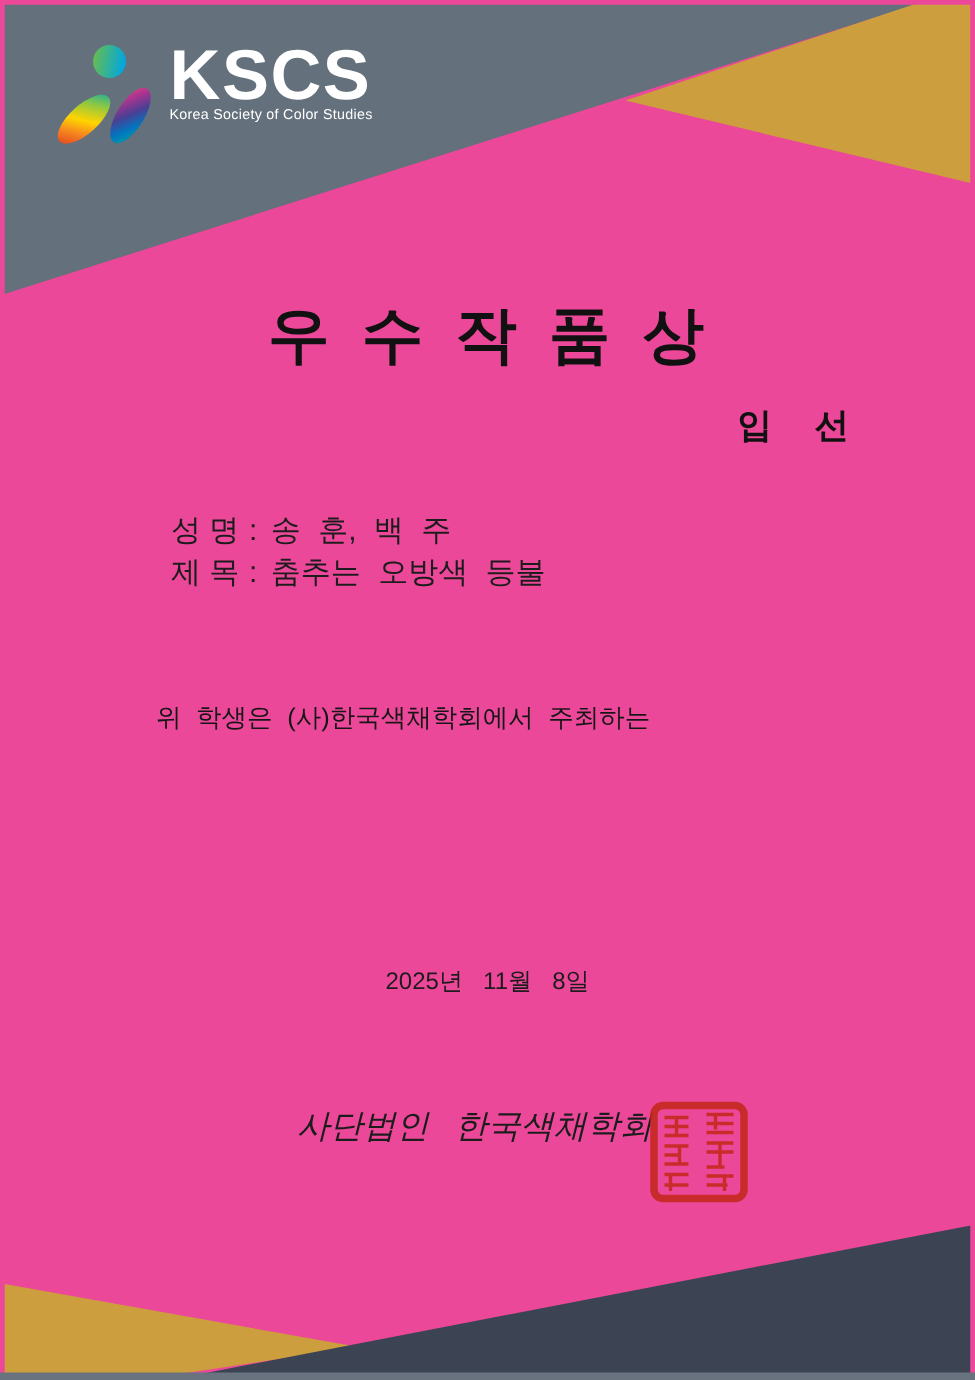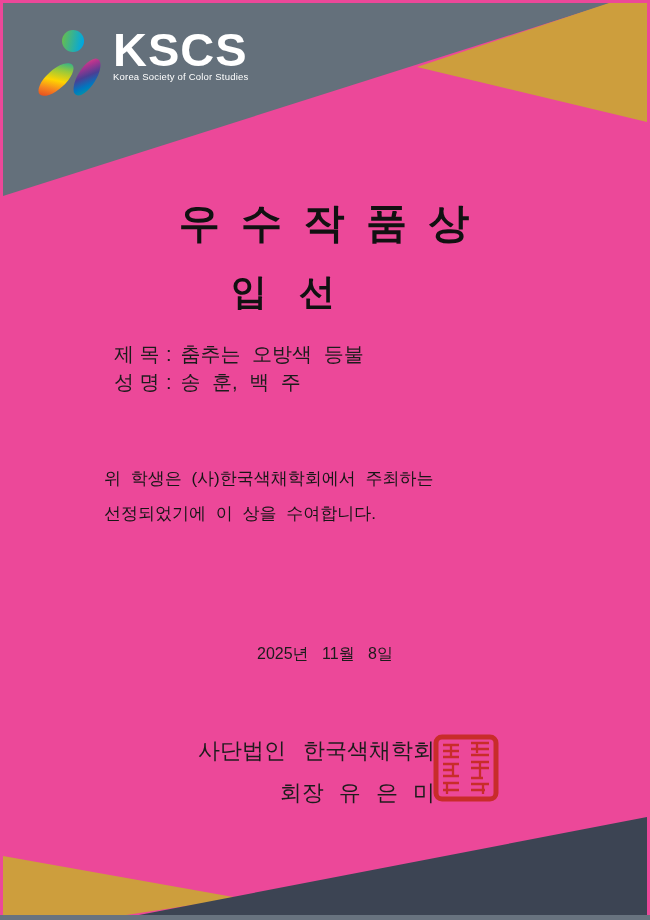--- a/index.html
+++ b/index.html
@@ -30,37 +30,37 @@
     background:linear-gradient(100deg,#6ebe45 0%,#00a7e0 90%);}
   .logo-e-right{width:42px;height:18px;left:31px;top:40px;transform:rotate(-58deg);
     background:linear-gradient(215deg,#ef4d7e 0%,#b0348f 22%,#4a3f94 48%,#0077c0 72%,#00a79b 100%);}
   .logo-text{position:absolute;left:78px;top:-4px;color:#fff;}
   .logo-acronym{font-size:47px;font-weight:bold;letter-spacing:1px;line-height:1.1;}
   .logo-subtitle{font-size:9.5px;letter-spacing:.2px;margin-top:-5px;}
 
   
   .cert-title{position:absolute;left:0;right:0;top:196px;text-align:center;
     font-size:41px;font-weight:700;letter-spacing:2px;word-spacing:6px;color:#111;}
-  .cert-rank{position:absolute;left:0;right:84px;top:268px;text-align:center;
-    font-size:36px;font-weight:700;word-spacing:22px;color:#111;}
+  .cert-rank{position:absolute;left:0;right:84px;top:268px;text-align:right;
+    font-size:23px;font-weight:700;word-spacing:22px;color:#111;}
 
   .cert-fields{position:absolute;left:114px;top:341px;font-size:20px;font-weight:500;}
   .cert-field{line-height:27.5px;white-space:nowrap;}
   .f-label{display:inline-block;width:48px;}
   .f-colon{display:inline-block;margin:0 9px 0 4px;}
   .f-value{word-spacing:6px;}
 
   .cert-body{position:absolute;left:104px;top:461px;font-size:17px;font-weight:500;
     line-height:35px;color:#161616;word-spacing:5px;white-space:nowrap;}
 
   .cert-date{position:absolute;left:0;right:0;top:644px;text-align:center;
     font-size:16px;font-weight:500;word-spacing:9px;}
 
   .sign-text{position:absolute;right:215px;top:736px;text-align:right;
-    font-size:22px;font-weight:500;white-space:nowrap;}
+    font-size:22px;font-weight:500;white-space:nowrap;font-style:italic;}
   .sign-org{word-spacing:11px;}
   .sign-president{margin-top:12px;word-spacing:9px;}
 
   .seal{position:absolute;right:151px;top:734px;width:66px;height:68px;}
 </style>
 </head>
 <body>
 
 <div class="page" style="--banner-gray: #64707b; --accent-gold: #cd9e3d; --footer-navy: #3c4453; --footer-bar: #68737f;">
 
@@ -81,37 +81,35 @@
       <div class="logo-subtitle">Korea Society of Color Studies</div>
     </div>
   </div>
 
   <div class="cert-title">우 수 작 품 상</div>
 
   <div class="cert-rank">입 선</div>
 
   <div class="cert-fields">
     <div class="cert-field">
-      <span class="f-label">제 목</span><span class="f-colon">:</span><span class="f-value">춤추는 오방색 등불</span>
+      <span class="f-label">성 명</span><span class="f-colon">:</span><span class="f-value">송 훈, 백 주</span>
     </div>
     <div class="cert-field">
-      <span class="f-label">성 명</span><span class="f-colon">:</span><span class="f-value">송 훈, 백 주</span>
+      <span class="f-label">제 목</span><span class="f-colon">:</span><span class="f-value">춤추는 오방색 등불</span>
     </div>
   </div>
 
   <div class="cert-body">
     <div>위 학생은 (사)한국색채학회에서 주최하는</div>
-    <div>선정되었기에 이 상을 수여합니다.</div>
   </div>
 
   <div class="cert-date">2025년 11월 8일</div>
 
   <div class="sign-text">
     <div class="sign-org">사단법인  한국색채학회</div>
-    <div class="sign-president">회장 유 은 미</div>
   </div>
 
   <svg class="seal" viewBox="0 0 66 68" aria-hidden="true">
     <g stroke="#c62a21" stroke-width="2.3" fill="none" opacity="0.92">
       <rect x="3" y="3" width="60" height="62" rx="6" stroke-width="5"></rect>
       <path d="M10 11h16M10 17h16M18 11v12M10 23h16"></path>
       <path d="M38 9h18M44 9v10M38 15h18M38 21h18"></path>
       <path d="M10 30h16M10 36h10M20 30v12M10 42h16"></path>
       <path d="M38 28h18M38 34h18M47 28v16M38 44h12"></path>
       <path d="M10 49h16M14 49v11M10 56h16"></path>

